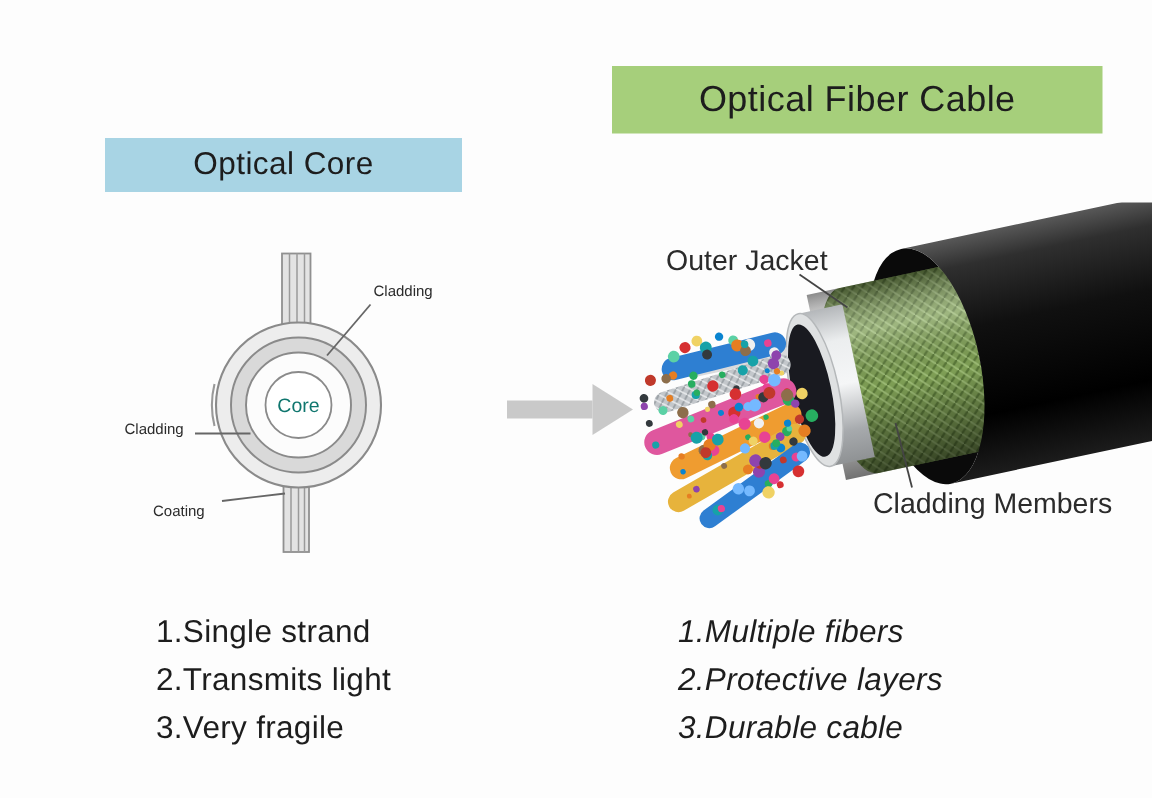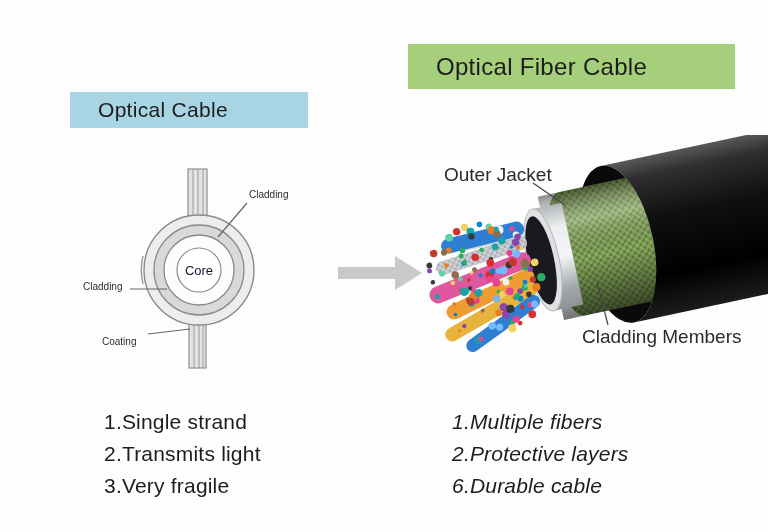--- a/index.html
+++ b/index.html
@@ -4,38 +4,38 @@
 <style>
   :root{
     --left-banner-bg:#a8d4e4; --right-banner-bg:#a6cf7b;
     --arrow:#c9c9c9; --text-dark:#1d1d1d; --label-text:#2b2b2b;
   }
   *{margin:0;padding:0;box-sizing:border-box;}
   html,body{width:768px;height:532px;overflow:hidden;}
   body{background:#fdfdfd;font-family:"Liberation Sans","DejaVu Sans",sans-serif;color:var(--text-dark);}
   .canvas{position:relative;width:768px;height:532px;}
   .abs{position:absolute;}
-  .banner{display:flex;align-items:center;justify-content:flex-start;letter-spacing:.3px;font-weight:500;padding-left:28px;}
+  .banner{display:flex;align-items:center;justify-content:center;letter-spacing:.3px;font-weight:500;}
   .banner-left{left:70px;top:92px;width:238px;height:36px;background:var(--left-banner-bg);font-size:21px;}
   .banner-right{left:408px;top:44px;width:327px;height:45px;background:var(--right-banner-bg);font-size:24px;}
   .dlabel{font-size:10px;color:var(--label-text);white-space:nowrap;}
   .plabel{font-size:19px;color:var(--label-text);white-space:nowrap;text-align:center;}
-  .core-label{left:199px;top:270px;transform:translate(-50%,-50%);font-size:13px;color:#0f172a;}
+  .core-label{left:199px;top:270px;transform:translate(-50%,-50%);font-size:13px;color:#0f766e;}
   .feature-list{font-size:21px;line-height:32px;font-weight:500;letter-spacing:.2px;white-space:nowrap;}
   .list-left{left:104px;top:406px;}
   .list-right{left:452px;top:406px;font-style:italic;}
   svg{display:block;}
 </style>
 </head>
 <body>
 
 <div class="canvas">
 
   <div class="abs banner banner-left">
-    <span>Optical Cable</span>
+    <span>Optical Core</span>
   </div>
   <div class="abs banner banner-right">
     <span>Optical Fiber Cable</span>
   </div>
 
   <svg class="abs" style="left:60px;top:150px" width="280" height="230" viewBox="0 0 280 230">
 
     <g>
       <rect x="128" y="19" width="19" height="52" fill="#e3e3e3" stroke="#909090" stroke-width="1.2"></rect>
       <line x1="133" y1="19" x2="133" y2="71" stroke="#9a9a9a" stroke-width="1"></line>
@@ -274,16 +274,16 @@
   <div class="abs plabel" style="left:582px;top:326px">Cladding Members</div>
 
   <div class="abs feature-list list-left">
     <div>1.Single strand</div>
     <div>2.Transmits light</div>
     <div>3.Very fragile</div>
   </div>
   <div class="abs feature-list list-right">
     <div>1.Multiple fibers</div>
     <div>2.Protective layers</div>
-    <div>6.Durable cable</div>
+    <div>3.Durable cable</div>
   </div>
 
 </div>
 
 </body></html>

